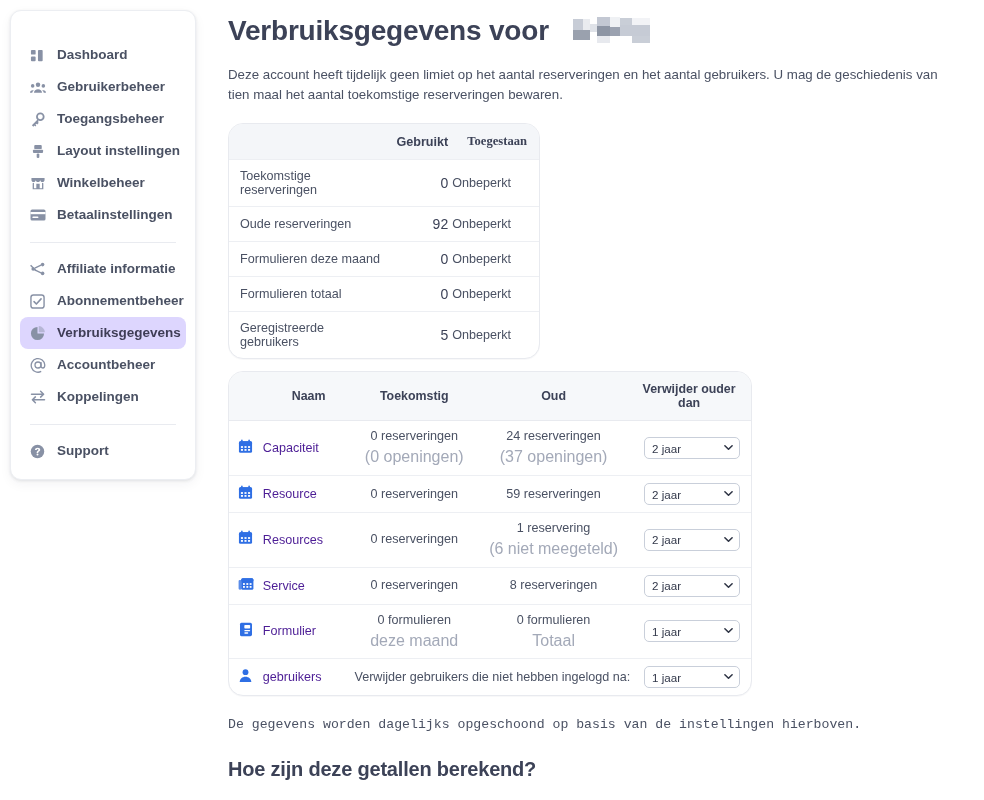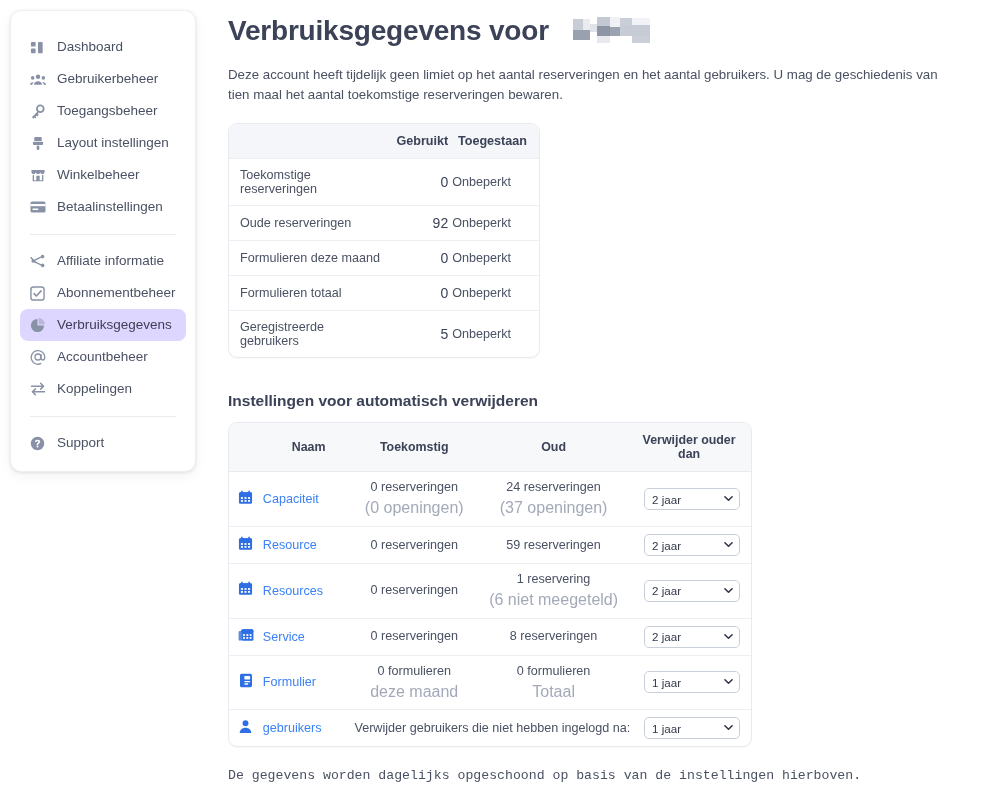--- a/index.html
+++ b/index.html
@@ -15,21 +15,22 @@
 
   
   .sidebar {
     position: absolute;
     left: 10px; top: 10px;
     width: 186px;
     background: #ffffff;
     border: 1px solid #eceef2;
     border-radius: 11px;
     box-shadow: 0 1px 3px rgba(30,35,60,0.10), 0 4px 12px rgba(30,35,60,0.05);
-    padding: 20px 0 12px 0;
+    padding: 28px 0 12px 0;
+    font-weight: bold;
   }
   .nav-item {
     display: flex;
     align-items: center;
     gap: 11px;
     height: 32px;
     margin: 0 9px;
     padding: 0 9px;
     border-radius: 8px;
     cursor: pointer;
@@ -90,38 +91,38 @@
     line-height: 1.52;
     color: #4a5163;
     margin: 18px 0 0 0;
     max-width: 726px;
   }
 
   
   .card {
     margin-top: 18px;
     border: 1px solid #e8eaef;
-    border-radius: 9px;
+    border-radius: 15px;
     overflow: hidden;
     background: #fff;
     box-shadow: 0 1px 1px rgba(30,35,60,0.03);
   }
   table { width: 100%; border-collapse: collapse; }
   .usage-card { width: 312px; }
   .usage-card thead th {
     background: #f4f6f9;
     font-size: 12.6px;
     font-weight: bold;
     color: #3c4257;
     padding: 10px 0;
     text-align: right;
   }
   .usage-card thead th.c0 { width: 50%; }
   .usage-card thead th.c1 { width: 22%; padding-right: 4px; }
-  .usage-card thead th.c2 { width: 28%; padding-right: 12px; }
+  .usage-card thead th.c2 { width: 28%; padding-right: 12px; font-family: Liberation Serif, serif; }
   .usage-card tbody td {
     border-top: 1px solid #edeff3;
     font-size: 12.6px;
     color: #4a5163;
     padding: 9px 0;
   }
   .usage-card tbody td.label { padding-left: 11px; }
   .usage-card tbody td.num { text-align: right; padding-right: 4px; font-size: 14px; color: #3c4257; }
   .usage-card tbody td.allow { text-align: left; padding-right: 12px; }
 
@@ -145,21 +146,21 @@
   }
   .cleanup-card th.h-icon { width: 34px; }
   .cleanup-card th.h-name { width: 92px; }
   .cleanup-card th.h-fut  { width: 120px; }
   .cleanup-card th.h-old  { width: 160px; }
   .cleanup-card th.h-del  { width: 118px; padding-right: 6px; }
   .cleanup-card tbody tr td { border-top: 1px solid #edeff3; padding: 7px 0; vertical-align: middle; }
   .cleanup-card tbody tr:first-child td { border-top: 1px solid #e8eaef; }
   .cell-icon { text-align: center; }
   .cell-icon span { display: inline-flex; color: #2f6fe4; }
-  .cell-name { font-size: 12.6px; color: #3b82f6; text-align: left; }
+  .cell-name { font-size: 12.6px; color: #4c1d95; text-align: left; }
   .cell-stat { text-align: center; font-size: 12.6px; color: #4a5163; line-height: 1.35; }
   .cell-stat .sub { display: block; font-size: 16px; color: #a3a9b8; margin-top: 1px; }
   .cell-wide { text-align: left; font-size: 12.6px; color: #4a5163; padding-left: 12px; }
   .cell-sel { text-align: center; }
   select.jaar {
     appearance: none;
     -webkit-appearance: none;
     width: 96px;
     height: 22px;
     border: 1px solid #c9cfda;
@@ -380,21 +381,20 @@
             </tr>
             <tr>
               <td class="label">Geregistreerde gebruikers</td>
               <td class="num">5</td>
               <td class="allow">Onbeperkt</td>
             </tr>
           </tbody>
       </table>
     </div>
 
-    <h2 class="section">Instellingen voor automatisch verwijderen</h2>
 
     <div class="card cleanup-card">
       <table>
         <thead>
           <tr>
             <th class="h-icon"></th>
             <th class="h-name">Naam</th>
             <th class="h-fut">Toekomstig</th>
             <th class="h-old">Oud</th>
             <th class="h-del">Verwijder ouder dan</th>

